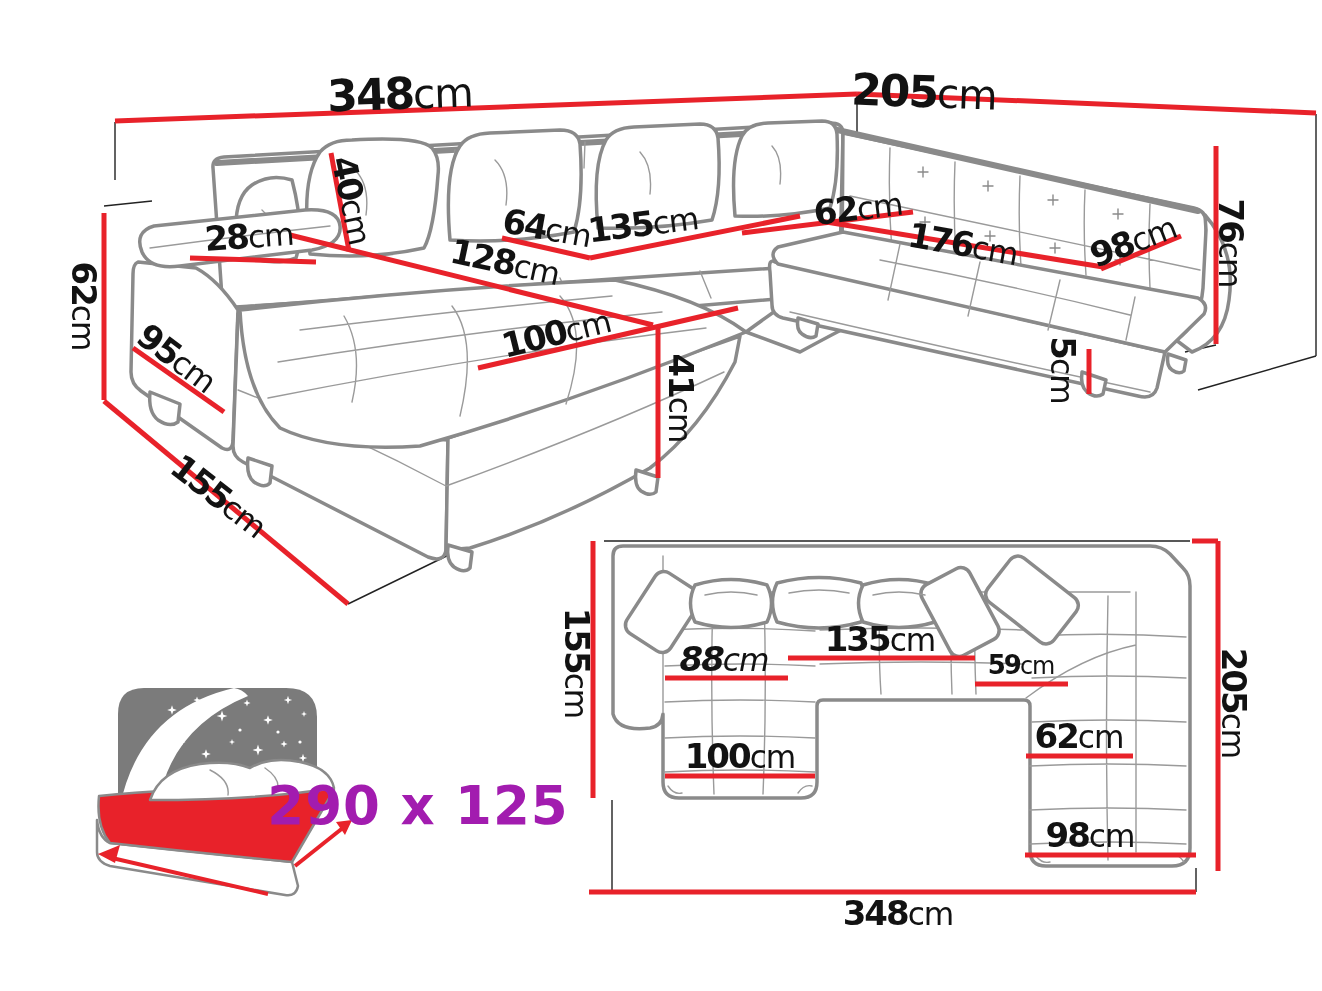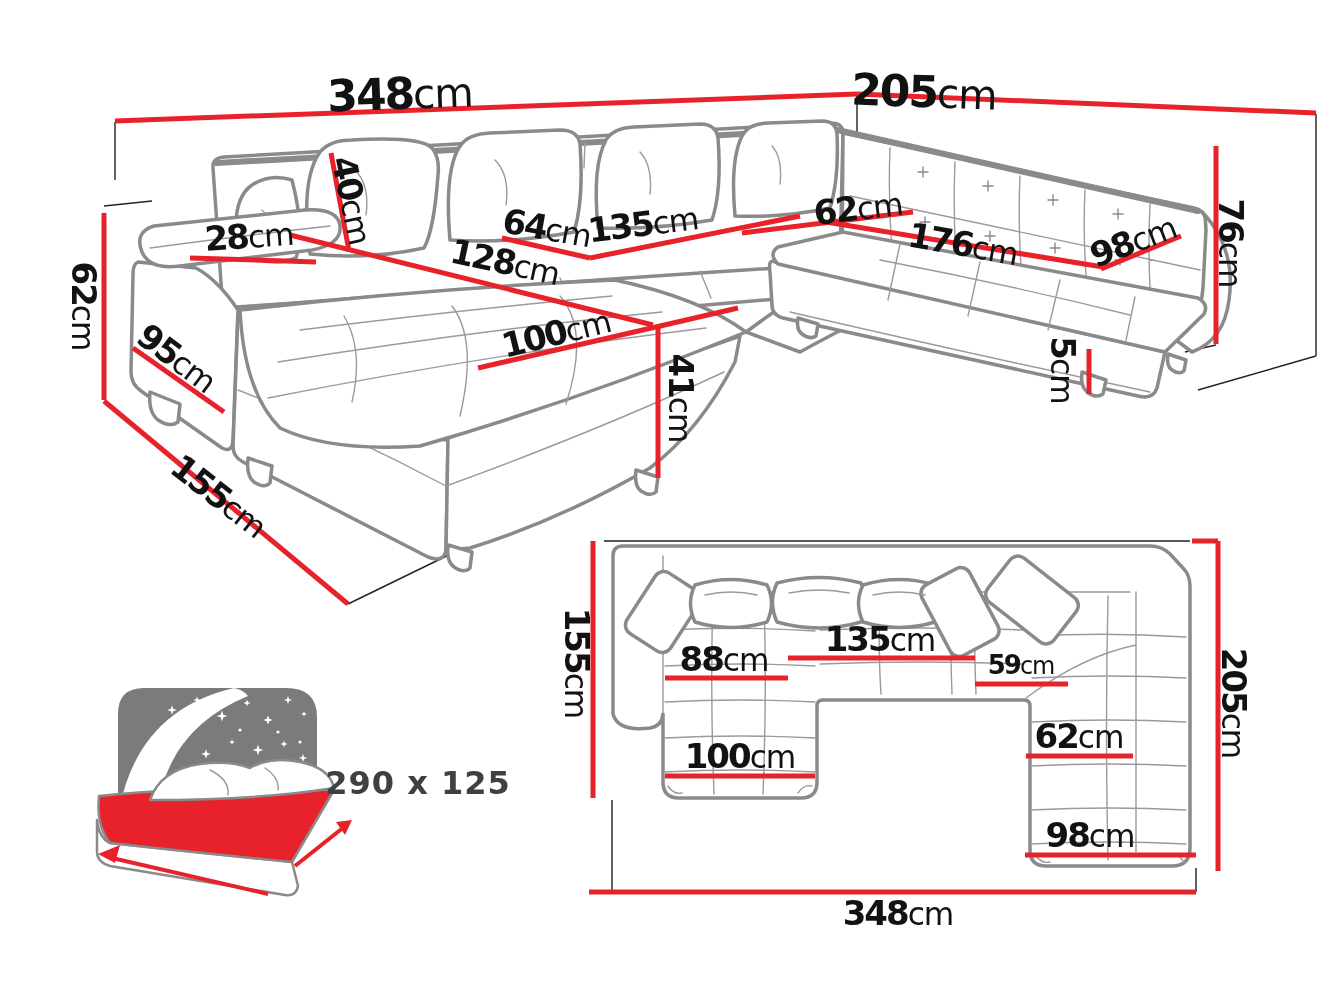--- a/index.html
+++ b/index.html
@@ -8,22 +8,22 @@
   #art{position:absolute;left:0;top:0;width:1322px;height:991px;}
   .sofa{fill:#ffffff;stroke:#8a8a8a;stroke-width:3.5;stroke-linejoin:round;stroke-linecap:round;}
   .thick{fill:none;stroke:#8a8a8a;stroke-width:6;stroke-linecap:round;}
   .seam{fill:none;stroke:#9a9a9a;stroke-width:1.4;stroke-linecap:round;}
   .btn{stroke:#8a8a8a;stroke-width:1.4;stroke-linecap:round;}
   .guide{fill:none;stroke:#222;stroke-width:1.4;}
   .redline{stroke:#e8222a;stroke-width:5;}
   .dim-label{position:absolute;white-space:nowrap;color:#121212;line-height:1;}
   .dim-label .v{font-weight:700;letter-spacing:-2px;}
   .dim-label .u{font-weight:400;letter-spacing:-1px;font-size:0.92em;}
-  #sleep-label{position:absolute;left:418px;top:783px;transform:translate(-50%,-50%);
-    color:#404040;font-weight:700;font-size:32px;letter-spacing:1px;}
+  #sleep-label{position:absolute;left:418px;top:805px;transform:translate(-50%,-50%);
+    color:#a21caf;font-weight:700;font-size:53px;letter-spacing:1px;}
   .viewlayer{position:absolute;left:0;top:0;width:0;height:0;}
 </style>
 </head>
 <body>
 
 <div id="stage">
 
 <svg id="art" viewBox="0 0 1322 991">
   <defs>
     <path id="star" d="M0,-6 L1.5,-1.5 L6,0 L1.5,1.5 L0,6 L-1.5,1.5 L-6,0 L-1.5,-1.5 Z"></path>
@@ -221,21 +221,21 @@
       <div class="dim-label" style="left: 177px; top: 358px; font-size: 34px; transform: translate(-50%, -50%) rotate(37deg);"><span class="v">95</span><span class="u">cm</span></div>
       <div class="dim-label" style="left: 219px; top: 496px; font-size: 34px; transform: translate(-50%, -50%) rotate(38deg);"><span class="v">155</span><span class="u">cm</span></div>
       <div class="dim-label" style="left: 505px; top: 262px; font-size: 34px; transform: translate(-50%, -50%) rotate(12deg);"><span class="v">128</span><span class="u">cm</span></div>
       <div class="dim-label" style="left: 556px; top: 333px; font-size: 34px; transform: translate(-50%, -50%) rotate(-14deg);"><span class="v">100</span><span class="u">cm</span></div>
       <div class="dim-label" style="left: 681px; top: 398px; font-size: 34px; transform: translate(-50%, -50%) rotate(90deg);"><span class="v">41</span><span class="u">cm</span></div>
     </div>
 <div class="viewlayer">
       <div class="dim-label" style="left: 577px; top: 663px; font-size: 34px; transform: translate(-50%, -50%) rotate(90deg);"><span class="v">155</span><span class="u">cm</span></div>
       <div class="dim-label" style="left: 1234px; top: 703px; font-size: 34px; transform: translate(-50%, -50%) rotate(90deg);"><span class="v">205</span><span class="u">cm</span></div>
       <div class="dim-label" style="left: 898px; top: 913px; font-size: 34px; transform: translate(-50%, -50%) rotate(0deg);"><span class="v">348</span><span class="u">cm</span></div>
-      <div class="dim-label" style="left: 724px; top: 659px; font-size: 34px; transform: translate(-50%, -50%) rotate(0deg);"><span class="v">88</span><span class="u">cm</span></div>
+      <div class="dim-label" style="left: 724px; top: 659px; font-size: 34px; transform: translate(-50%, -50%) rotate(0deg); font-style: italic;"><span class="v">88</span><span class="u">cm</span></div>
       <div class="dim-label" style="left: 880px; top: 639px; font-size: 34px; transform: translate(-50%, -50%) rotate(0deg);"><span class="v">135</span><span class="u">cm</span></div>
       <div class="dim-label" style="left: 1021px; top: 665px; font-size: 26px; transform: translate(-50%, -50%) rotate(0deg);"><span class="v">59</span><span class="u">cm</span></div>
       <div class="dim-label" style="left: 1079px; top: 736px; font-size: 34px; transform: translate(-50%, -50%) rotate(0deg);"><span class="v">62</span><span class="u">cm</span></div>
       <div class="dim-label" style="left: 740px; top: 756px; font-size: 34px; transform: translate(-50%, -50%) rotate(0deg);"><span class="v">100</span><span class="u">cm</span></div>
       <div class="dim-label" style="left: 1090px; top: 835px; font-size: 34px; transform: translate(-50%, -50%) rotate(0deg);"><span class="v">98</span><span class="u">cm</span></div>
     </div>
 
 <div id="sleep-label">290 x 125</div>
 
 </div>

